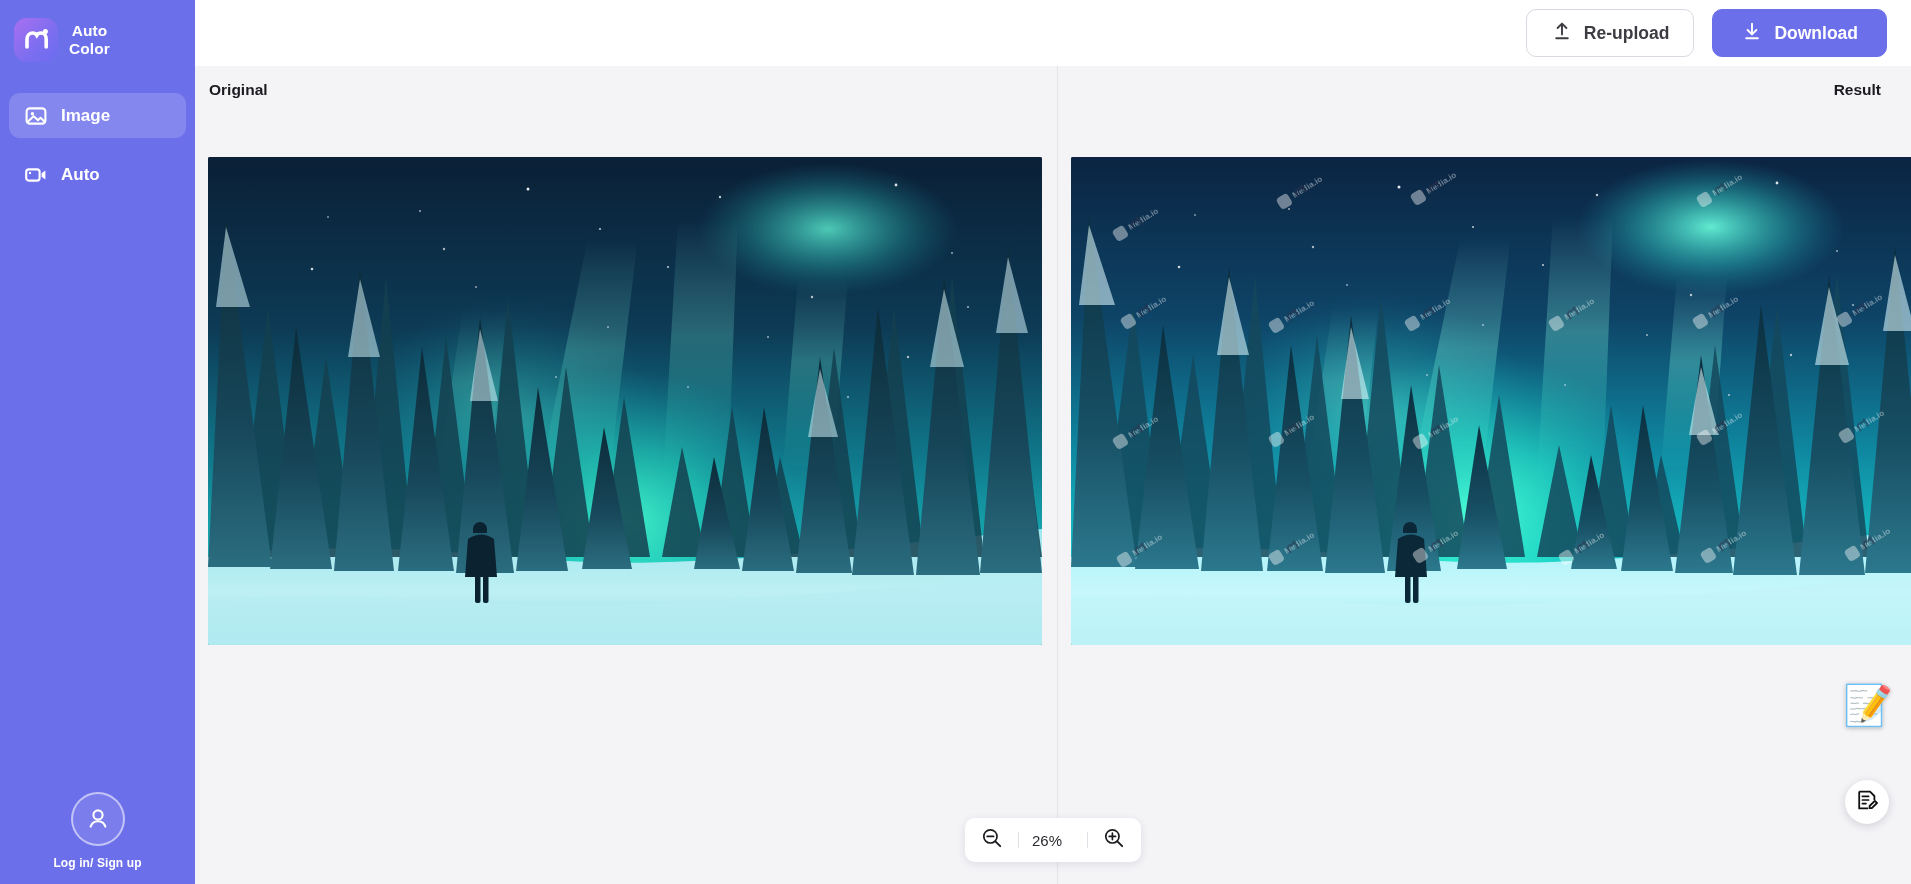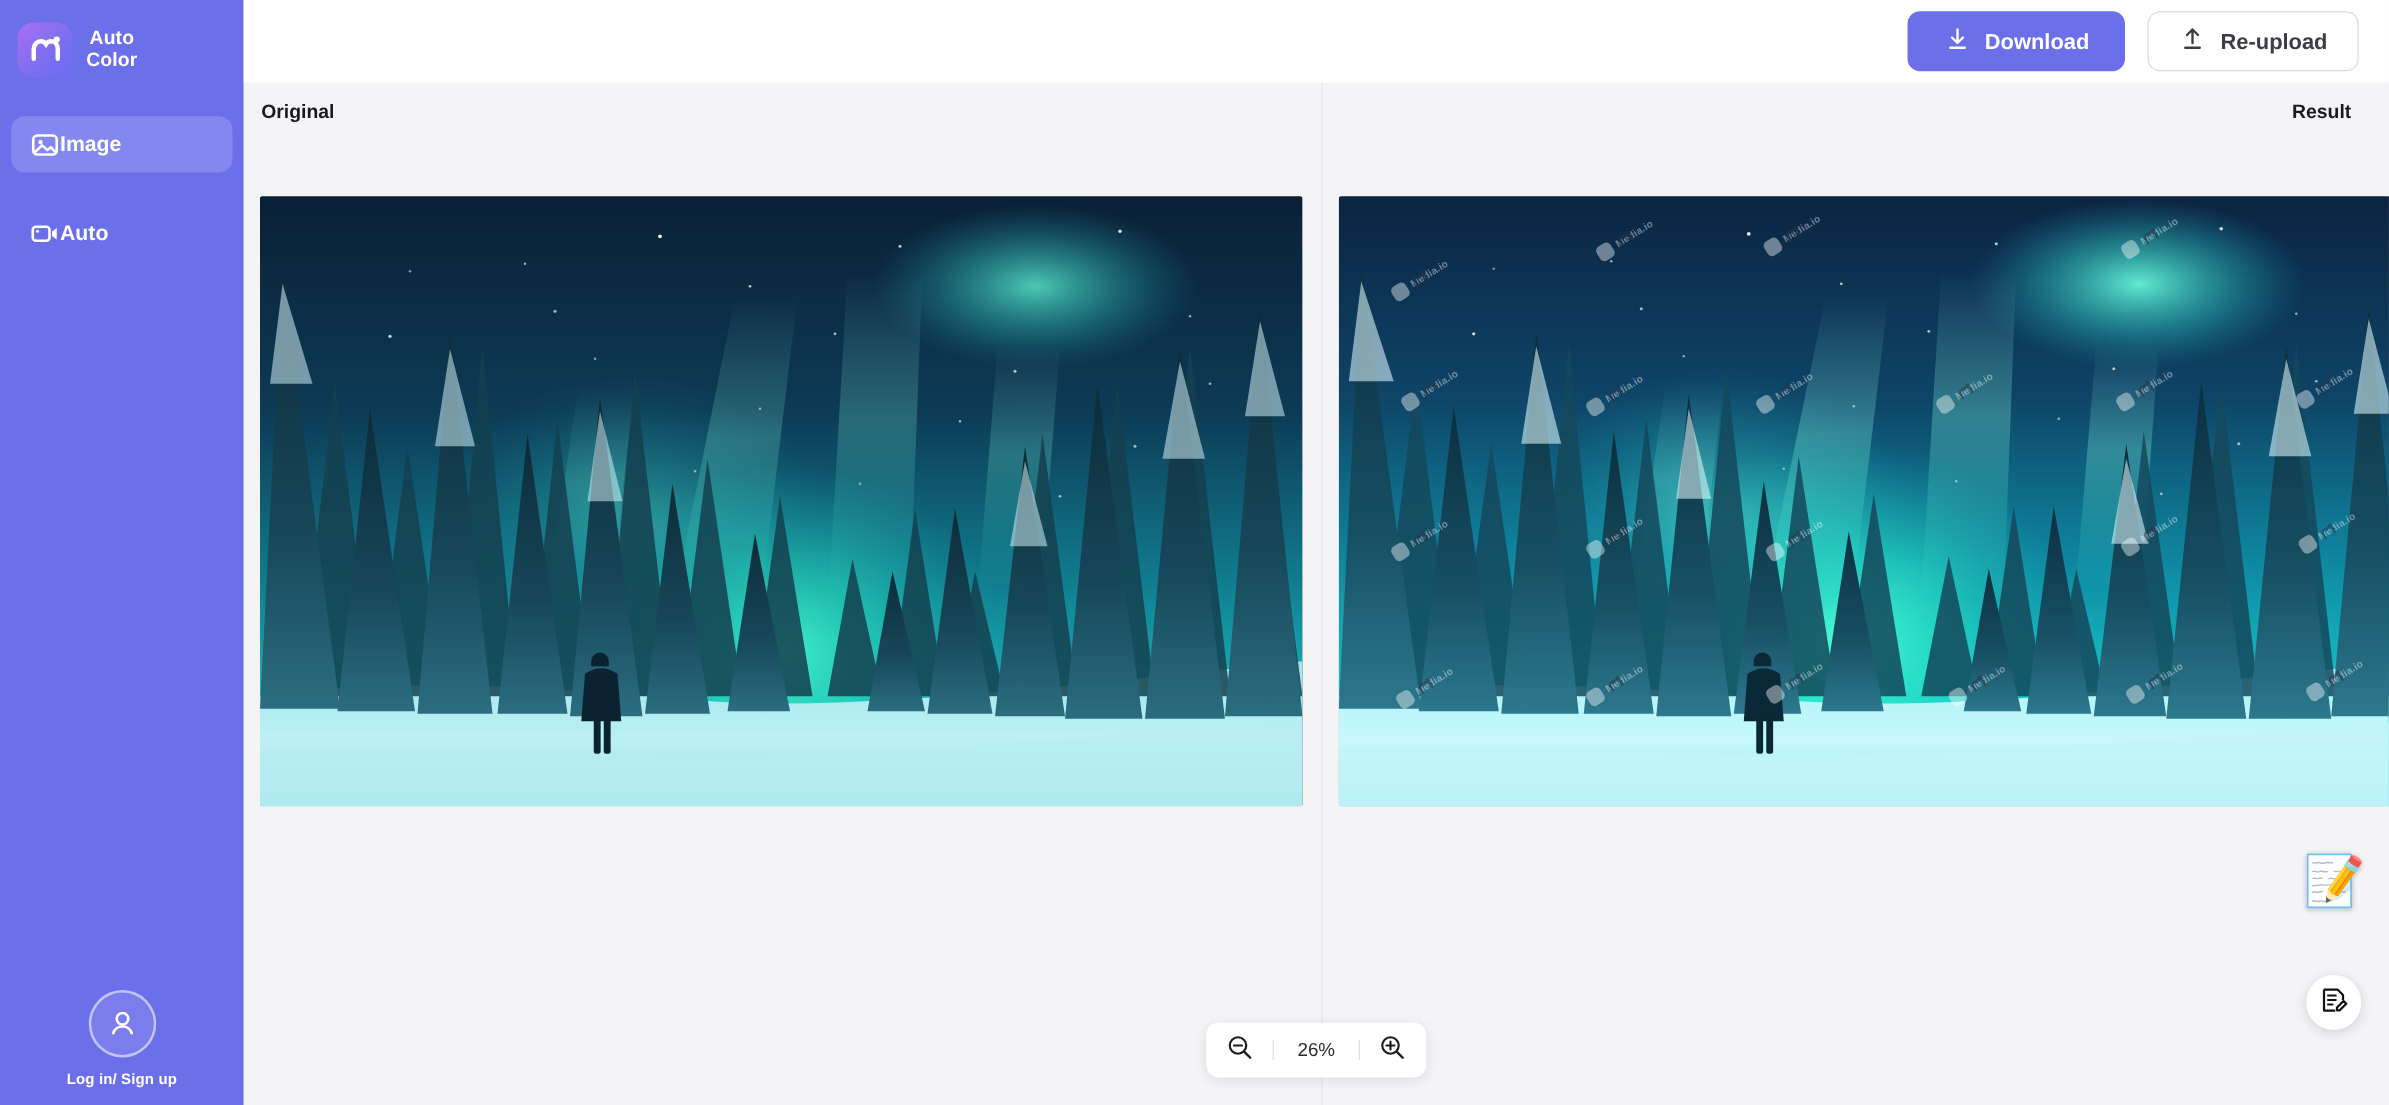--- a/index.html
+++ b/index.html
@@ -33,26 +33,26 @@
   }
   .brand-logo svg { display:block; }
   .brand-name {
     color: #ffffff; font-size: 15.5px; font-weight: 700;
     line-height: 1.18; letter-spacing: .1px;
     white-space: pre-line;
   }
 
   .nav { margin-top: 31px; padding: 0 9px; }
   .nav-item {
-    display: flex; align-items: center; 
+    display: flex; align-items: center; gap: 13px;
     height: 45px; padding: 0 14px;
     border-radius: 11px;
     color: #fff; font-size: 17px; font-weight: 700;
     cursor: pointer;
-    margin-bottom: 26px;
+    margin-bottom: 14px;
   }
   .nav-item.active { background: rgba(255,255,255,0.17); }
   .nav-icon { width: 25px; height: 25px; display:flex; align-items:center; justify-content:center; flex:0 0 25px; }
 
   .account {
     position: absolute; left: 0; bottom: 14px;
     width: 195px;
     display: flex; flex-direction: column; align-items: center; gap: 10px;
     cursor: pointer;
   }
@@ -145,21 +145,21 @@
     position: absolute; left: 50%; transform: translateX(-50%);
     bottom: 22px;
     height: 44px; padding: 0 14px;
     background: #fff; border-radius: 10px;
     box-shadow: 0 2px 10px rgba(20,20,45,.10);
     display: flex; align-items: center; gap: 13px;
     z-index: 6;
   }
   .zoom-btn { width:26px; height:26px; display:flex; align-items:center; justify-content:center; cursor:pointer; }
   .zoom-sep { width:1px; height:16px; background:#e0e0e7; }
-  .zoom-val { font-size:15px; color:#2b2b31; min-width:42px; text-align:center; }
+  .zoom-val { font-size:15px; color:#2b2b31; min-width:42px; text-align:left; }
 
   
   .sticker {
     position: absolute; right: 20px; bottom: 155px;
     width: 48px; height: 48px; font-size: 40px; line-height: 48px;
     text-align: center; cursor: pointer; z-index: 7;
     filter: drop-shadow(0 1px 2px rgba(0,0,0,.25));
   }
   .feedback {
     position: absolute; right: 22px; bottom: 60px;
@@ -216,38 +216,38 @@
         <path d="M7.6 22.6 C8.8 18.9 11.6 17.2 15 17.2 C18.4 17.2 21.2 18.9 22.4 22.6" fill="none" stroke="#fff" stroke-width="2.1" stroke-linecap="round"></path>
       </svg>
     </div>
     <div class="account-label">Log in/ Sign up</div>
   </div>
 </aside>
 
 <main class="main">
 
   <div class="topbar">
+    <div class="btn btn-secondary">
+      <span>
+        <svg width="22" height="22" viewBox="0 0 22 22" aria-hidden="true">
+          <path d="M11 14.4 V3.6 M6.6 8 L11 3.6 L15.4 8" fill="none" stroke="#3c3c43" stroke-width="1.9" stroke-linecap="round" stroke-linejoin="round"></path>
+          <path d="M5.2 18.2 H16.8" fill="none" stroke="#3c3c43" stroke-width="1.9" stroke-linecap="round"></path>
+        </svg>
+      </span>
+      <span>Re-upload</span>
+    </div>
+
     <div class="btn btn-primary">
       <span>
         <svg width="22" height="22" viewBox="0 0 22 22" aria-hidden="true">
           <path d="M11 3.6 V14.4 M6.6 10 L11 14.4 L15.4 10" fill="none" stroke="#ffffff" stroke-width="1.9" stroke-linecap="round" stroke-linejoin="round"></path>
           <path d="M5.2 18.2 H16.8" fill="none" stroke="#ffffff" stroke-width="1.9" stroke-linecap="round"></path>
         </svg>
       </span>
       <span>Download</span>
-    </div>
-
-    <div class="btn btn-secondary">
-      <span>
-        <svg width="22" height="22" viewBox="0 0 22 22" aria-hidden="true">
-          <path d="M11 14.4 V3.6 M6.6 8 L11 3.6 L15.4 8" fill="none" stroke="#3c3c43" stroke-width="1.9" stroke-linecap="round" stroke-linejoin="round"></path>
-          <path d="M5.2 18.2 H16.8" fill="none" stroke="#3c3c43" stroke-width="1.9" stroke-linecap="round"></path>
-        </svg>
-      </span>
-      <span>Re-upload</span>
     </div>
   </div>
 
   <div class="panes">
 
     <section class="pane pane-left">
       <div class="pane-title">Original</div>
       <div class="canvas">
         <div class="photo photo-left">
           <div class="scene">

